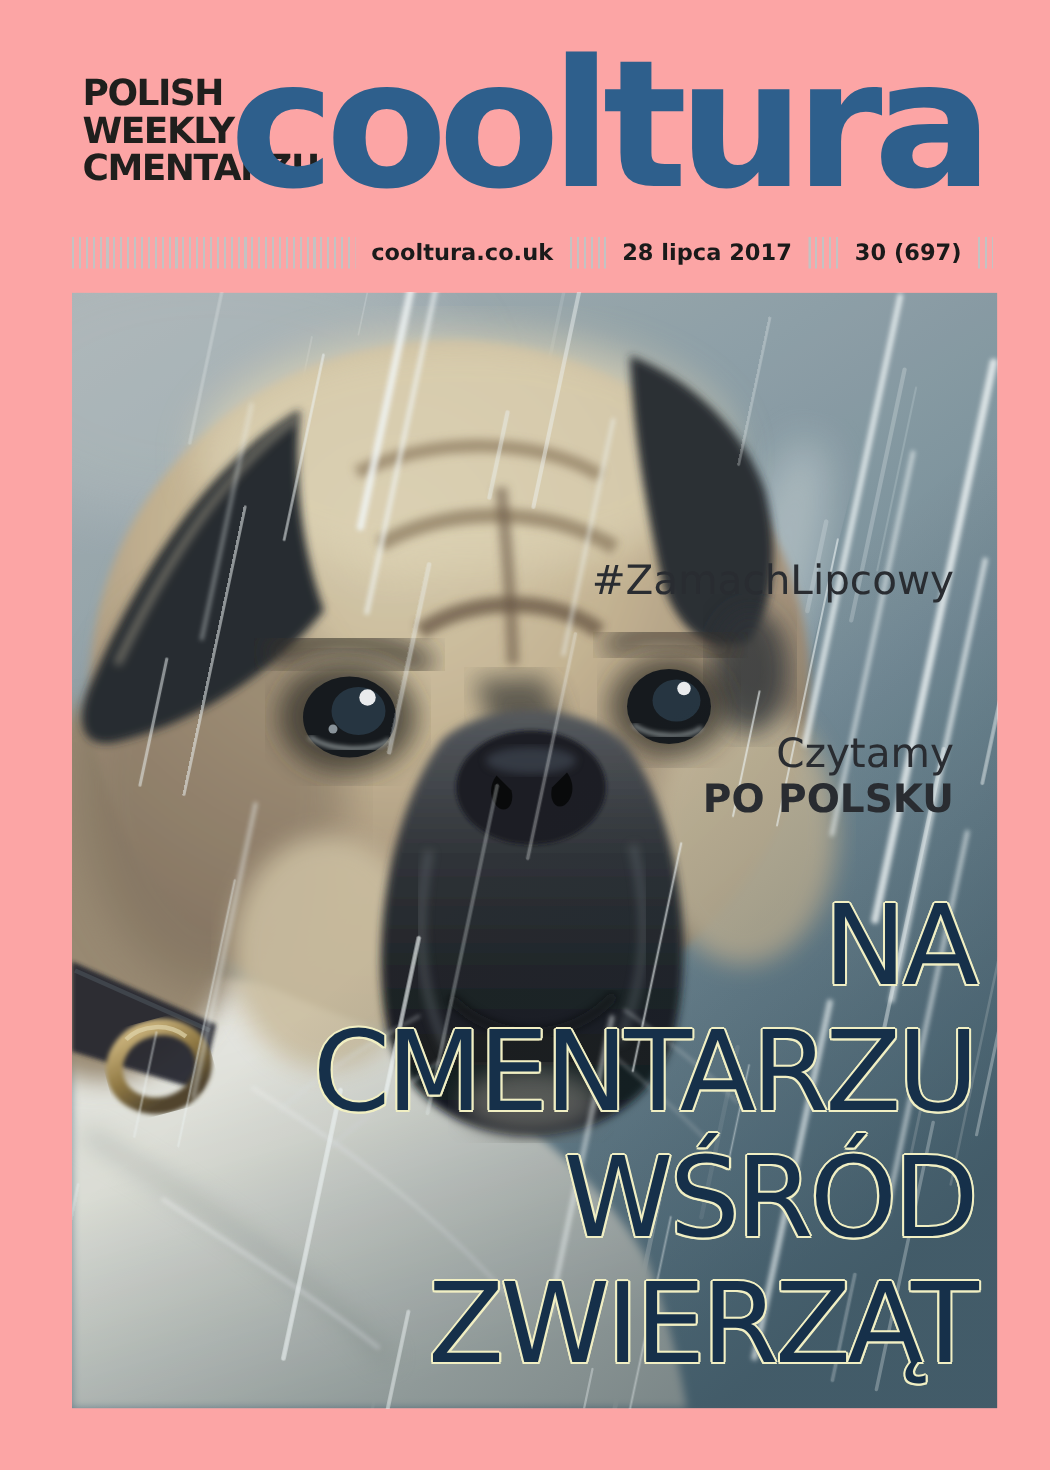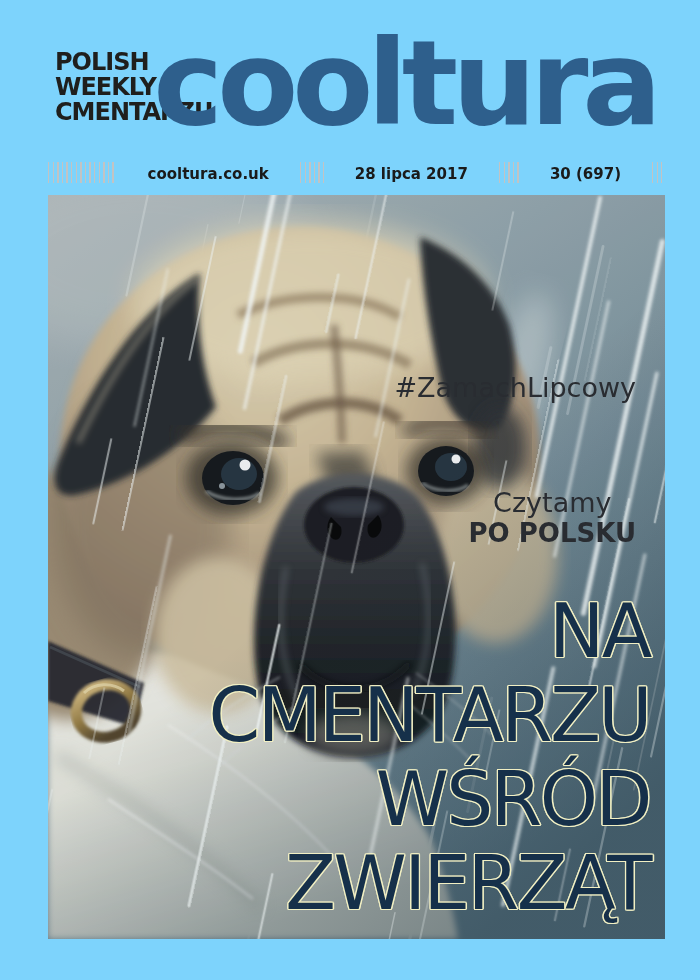--- a/index.html
+++ b/index.html
@@ -1,40 +1,40 @@
 <!DOCTYPE html>
 <html><head>
 <meta charset="utf-8">
 <style>
   * { margin:0; padding:0; box-sizing:border-box; }
   html,body { background:#ffffff; }
   body { font-family:"DejaVu Sans", sans-serif; }
-  .page { position:relative; width:700px; height:980px; background:#7dd3fc; overflow:hidden; }
+  .page { position:relative; width:700px; height:980px; background:#fca5a5; overflow:hidden; }
 
   
   .mast-left { position:absolute; left:55px; top:50px; color:#1f1f1d; font-weight:bold;
                font-size:24px; line-height:25px; letter-spacing:-1px; }
   .logo { position:absolute; right:44px; top:24px; color:#2e5f8c; font-weight:bold;
           font-size:118px; line-height:1; letter-spacing:-6px; }
 
   
   .infobar { position:absolute; left:48px; right:38px; top:153px; height:30px;
-             display:flex; align-items:flex-end;gap:20px; }
+             display:flex; align-items:center; }
   .stripes { height:21px;
              background:repeating-linear-gradient(90deg,#c3c3c3 0 1.4px,transparent 1.4px 4.6px); }
   .s-fill { flex:1 1 auto; }
   .s-22 { width:24px; } .s-18 { width:20px; } .s-10 { width:10px; }
   .info-label { font-size:15px; font-weight:bold; color:#1a1a1a; padding:0 11px; white-space:nowrap; }
 
   
   .photo { position:absolute; left:48px; top:195px; width:617px; height:744px; overflow:hidden; }
   .photo svg { display:block; width:617px; height:744px; }
 
   
-  .tagline { position:absolute; right:29px; text-align:center; color:#292c31; line-height:31px; }
+  .tagline { position:absolute; right:29px; text-align:right; color:#292c31; line-height:31px; }
   .tg-1 { top:177px; }
   .tg-2 { top:292px; }
   .tagline .reg  { font-size:27px; font-weight:normal; }
   .tagline .bold { font-size:26px; font-weight:bold; letter-spacing:0; }
 
   .title { position:absolute; right:15px; top:394px; text-align:right;
            font-size:74px; line-height:84px; font-weight:normal; letter-spacing:-2.5px;
            color:#16304a; }
   .title span { display:block;
     text-shadow:-1.4px 0 0 #f1efc3, 1.4px 0 0 #f1efc3, 0 -1.4px 0 #f1efc3, 0 1.4px 0 #f1efc3,

